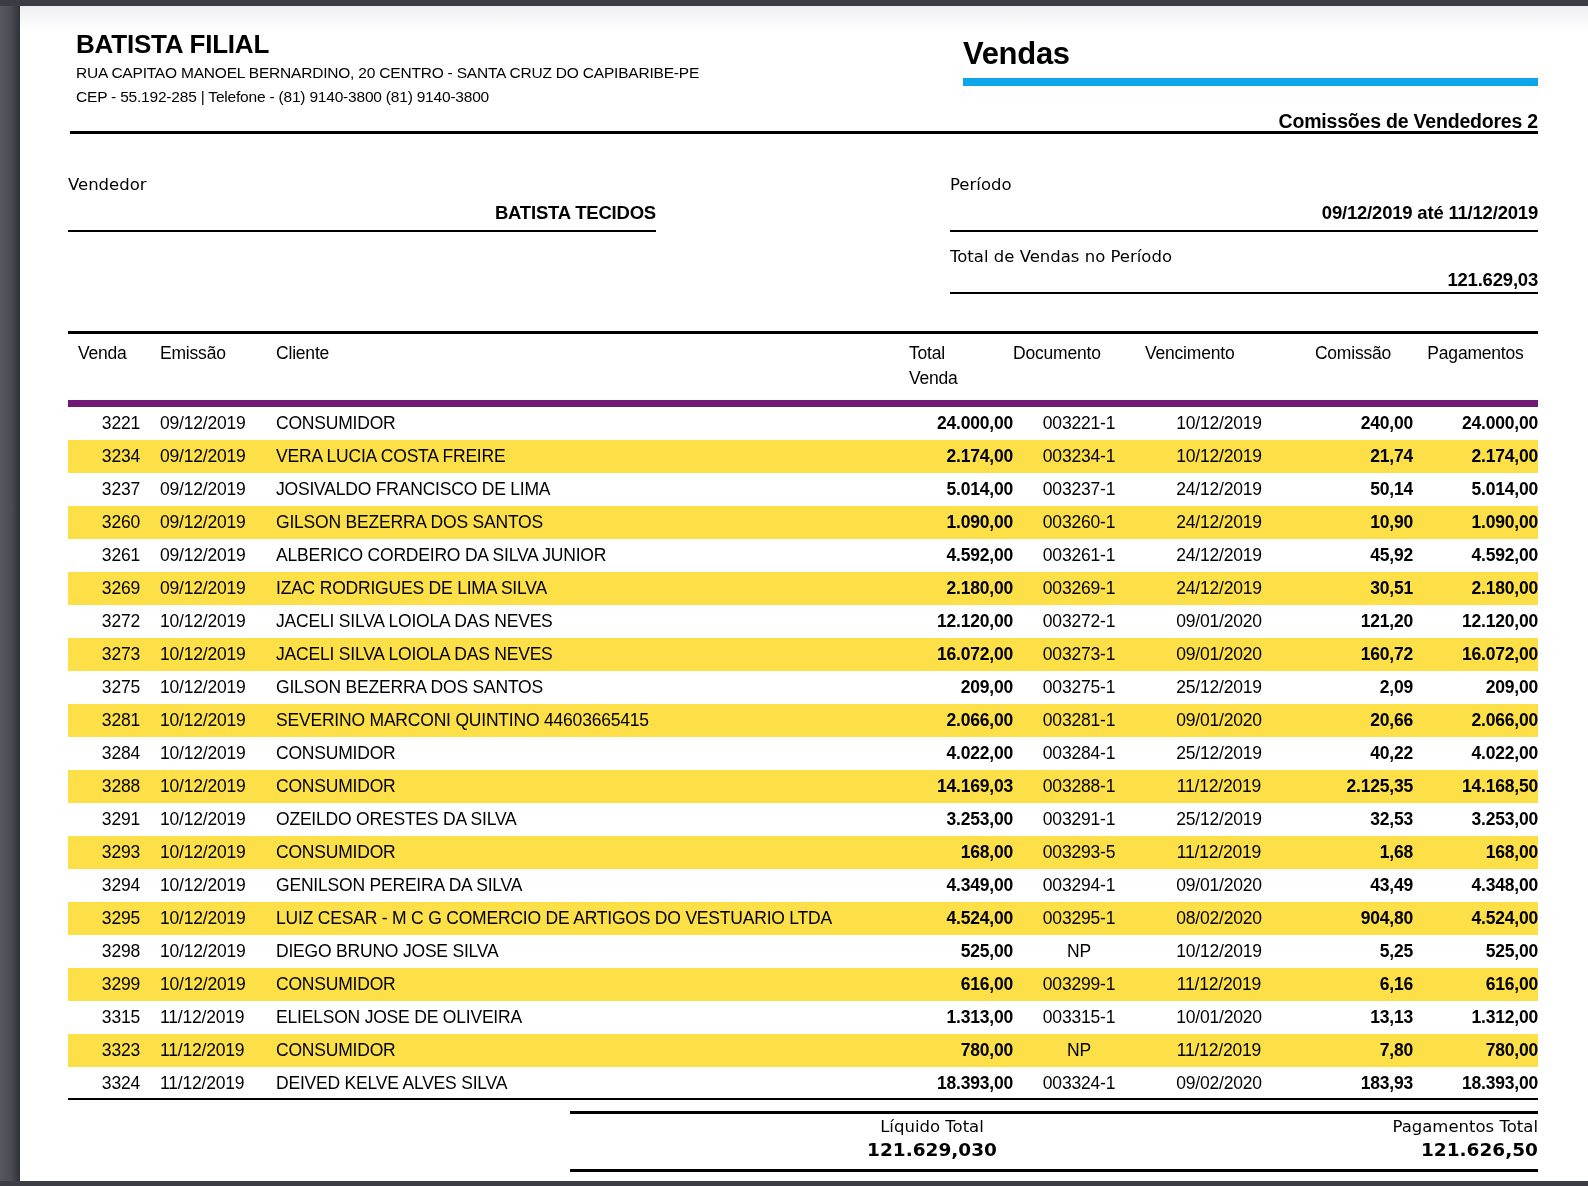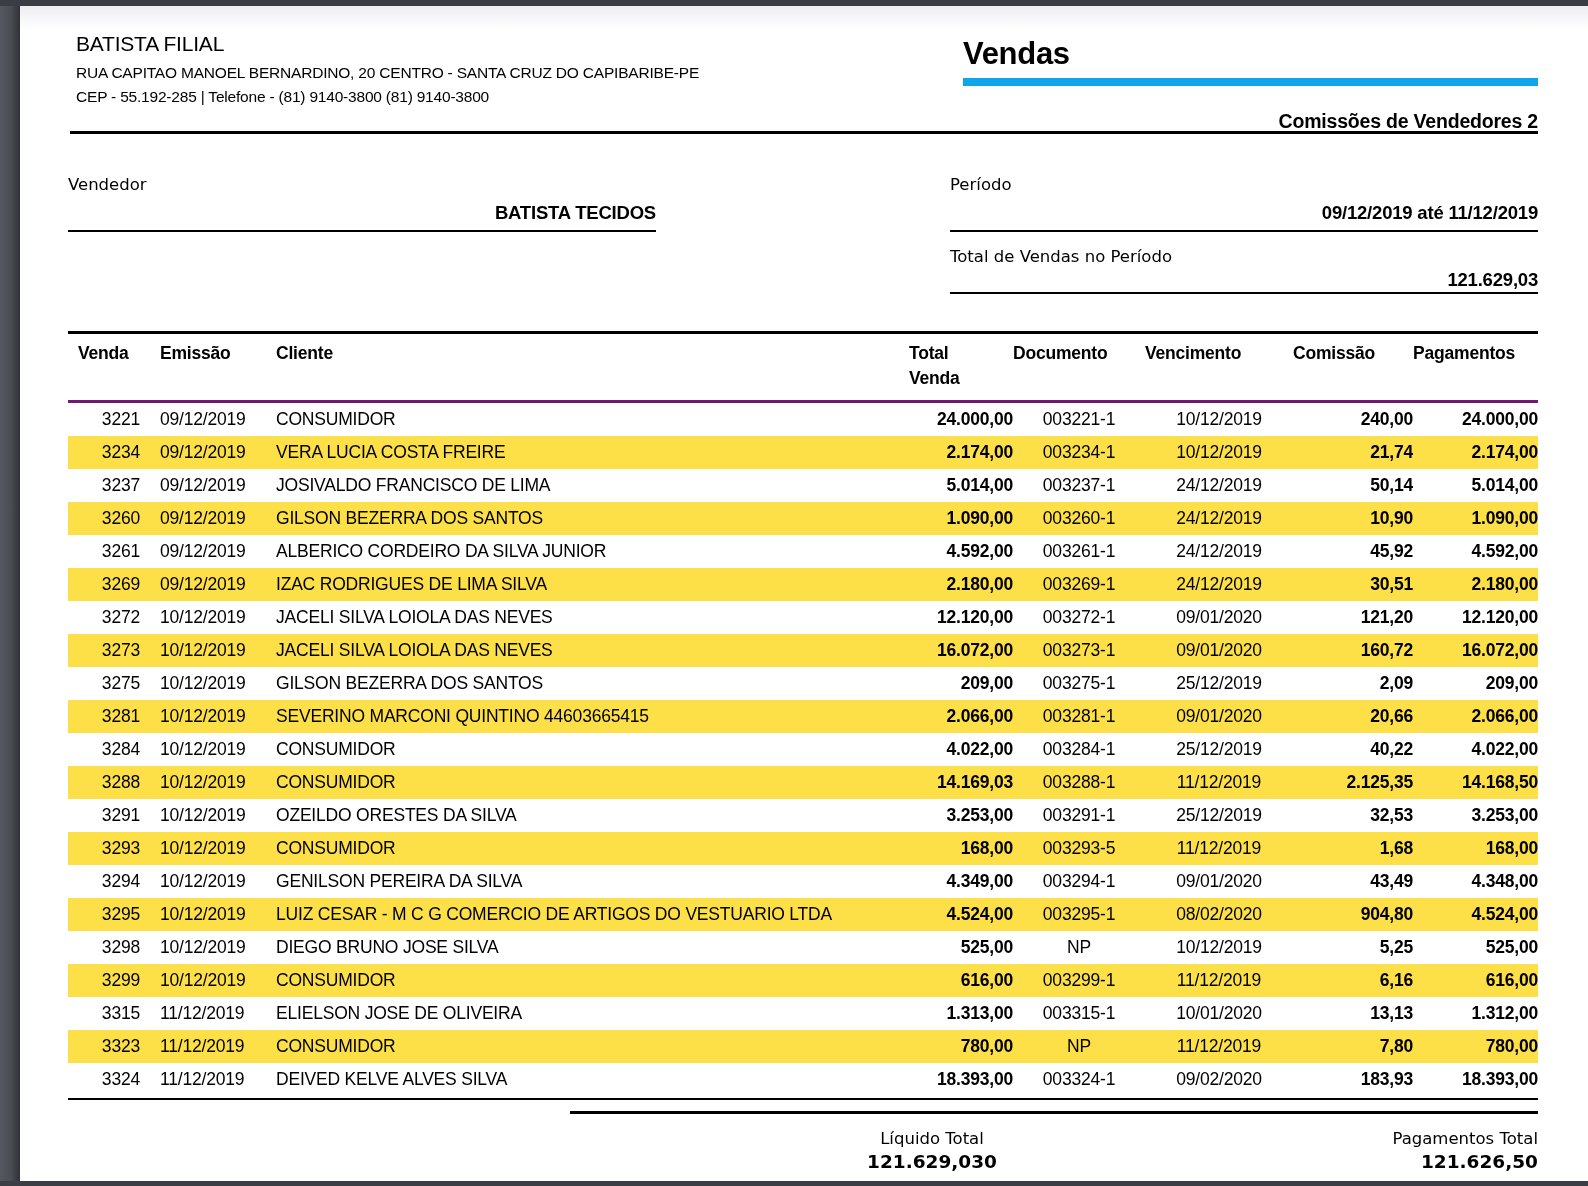--- a/index.html
+++ b/index.html
@@ -11,21 +11,21 @@
   
   .frame-left{position:absolute;left:0;top:0;width:20px;height:1186px;
     background:linear-gradient(90deg,#55585e 0%,#4a4d53 55%,#2f3136 100%);z-index:5}
   .frame-top{position:absolute;left:0;top:0;width:1588px;height:6px;background:#3a3d44;z-index:6}
   .top-shade{position:absolute;left:20px;top:6px;width:1568px;height:24px;
     background:linear-gradient(#edeef1,#ffffff);z-index:1}
   .frame-bottom{position:absolute;left:0;top:1181px;width:1588px;height:5px;background:#3c3e45;z-index:6}
 
   
   .company{position:absolute;left:76px;top:31px;width:830px;letter-spacing:-0.2px}
-  .company-name{font-size:21px;font-weight:normal;line-height:26px}
+  .company-name{font-size:26px;font-weight:bold;line-height:26px}
   .company-addr{font-size:15.5px;font-weight:normal;line-height:24px;margin-top:4px}
 
   .vendas{position:absolute;left:963px;top:36px;width:575px}
   .vendas-title{font-size:31px;font-weight:bold;line-height:36px;letter-spacing:-0.3px;
     padding-bottom:6px;border-bottom:8px solid #0ea5e9}
   .vendas-sub{font-size:19.5px;font-weight:bold;text-align:right;padding-top:24px;letter-spacing:-0.2px}
 
   .rule-full{position:absolute;left:70px;top:131px;width:1468px;height:3px;background:#000}
 
   
@@ -33,48 +33,48 @@
   .fb-vendedor{left:68px;top:174px;width:588px;height:56px}
   .fb-periodo{left:950px;top:174px;width:588px;height:56px}
   .fb-total{left:950px;top:246px;width:588px;height:46px}
   .flabel{font-family:"DejaVu Sans","Liberation Sans",sans-serif;font-size:16.5px;line-height:21px}
   .fvalue{font-size:18.5px;font-weight:bold;text-align:right;line-height:22px;margin-top:7px;letter-spacing:-0.2px}
   .fb-total .fvalue{margin-top:2px}
 
   
   .table{position:absolute;left:68px;top:331px;width:1470px;font-size:17.5px;letter-spacing:-0.2px}
   .grid-cols{display:grid;grid-template-columns:72px 130px 1fr 114px 132px 148px 120px 125px}
-  .thead{border-top:3px solid #000;border-bottom:3px solid #701a75;
-    padding:7px 0 9px;font-weight:bold;line-height:25px}
+  .thead{border-top:3px solid #000;border-bottom:7px solid #701a75;
+    padding:7px 0 9px;font-weight:normal;line-height:25px}
   .hcell{white-space:nowrap}
   .h-venda{padding-left:10px}
   .h-emissao{padding-left:20px}
   .h-cliente{padding-left:6px}
   .h-total{padding-left:10px;white-space:normal;max-width:75px}
   .h-doc,.h-venc{}
-  .h-com,.h-pag{text-align:left}
+  .h-com,.h-pag{text-align:center}
 
   .trow{height:33px;line-height:33px}
   .trow.alt{background:#fde047}
   .cell{overflow:hidden;white-space:nowrap}
   .c-venda{text-align:right}
   .c-emissao{padding-left:20px}
   .c-cliente{padding-left:6px}
   .c-total{text-align:right;font-weight:bold}
   .c-doc{text-align:center}
   .c-venc{text-align:center}
   .c-com{text-align:right;font-weight:bold}
   .c-pag{text-align:right;font-weight:bold}
 
   .rule-undertable{position:absolute;left:68px;top:1098px;width:1470px;height:2px;background:#000}
 
   
   .ftotals{position:absolute;left:570px;top:1111px;width:968px;height:53px;
     border-top:3px solid #000;border-bottom:3px solid #000;
-    display:flex;justify-content:space-between;padding-top:14px;box-sizing:content-box}
+    display:flex;justify-content:space-between;padding-top:2px;box-sizing:content-box}
   .f-liq{width:724px;text-align:center}
   .f-pag{flex:1;text-align:right}
   .f-label{font-family:"DejaVu Sans","Liberation Sans",sans-serif;font-size:16.5px;line-height:22px}
   .f-value{font-family:"DejaVu Sans","Liberation Sans",sans-serif;font-size:18.5px;font-weight:bold;line-height:24px}
 </style>
 </head>
 <body>
 
 <div class="top-shade"></div>
 <div class="frame-left"></div>

